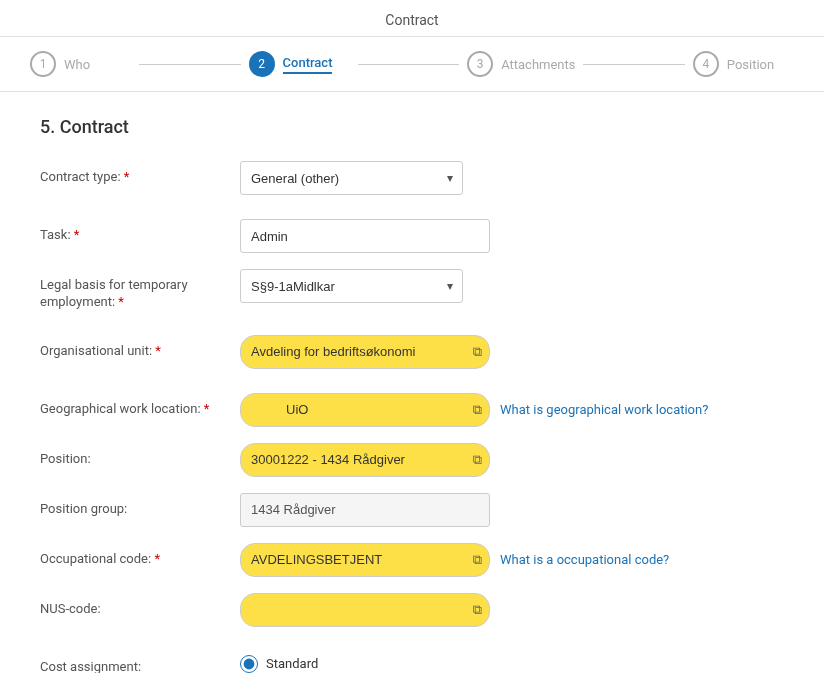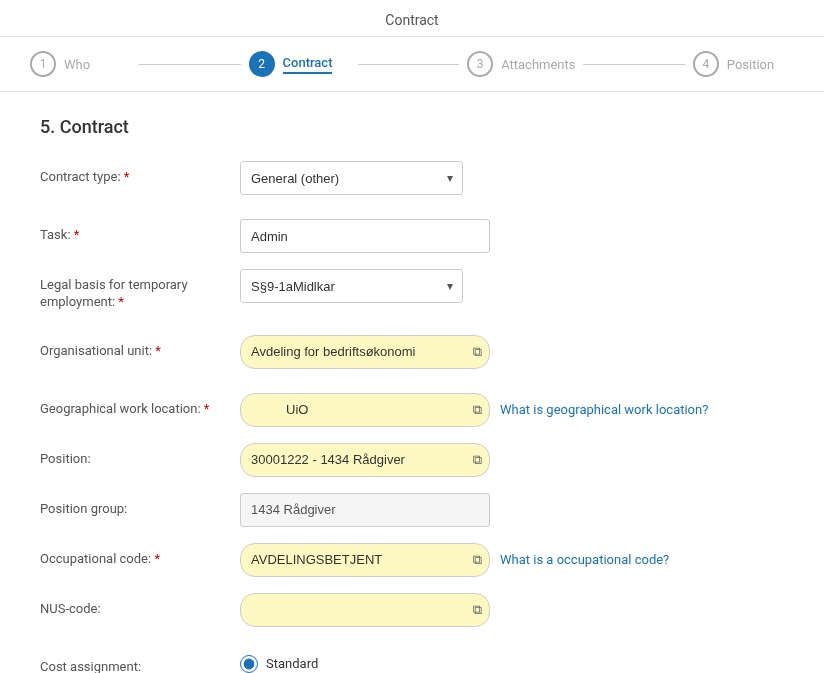--- a/index.html
+++ b/index.html
@@ -161,21 +161,21 @@
     }
 
     .input-with-icon input {
       width: 100%;
       height: 34px;
       border: 1px solid #ccc;
       border-radius: 15px;
       padding: 0 32px 0 10px;
       font-size: 13px;
       color: #333;
-      background: #fef9c3;
+      background: #fde047;
       outline: none;
     }
 
     .input-copy-icon {
       position: absolute;
       right: 8px;
       top: 50%;
       transform: translateY(-50%);
       cursor: pointer;
       color: #666;

